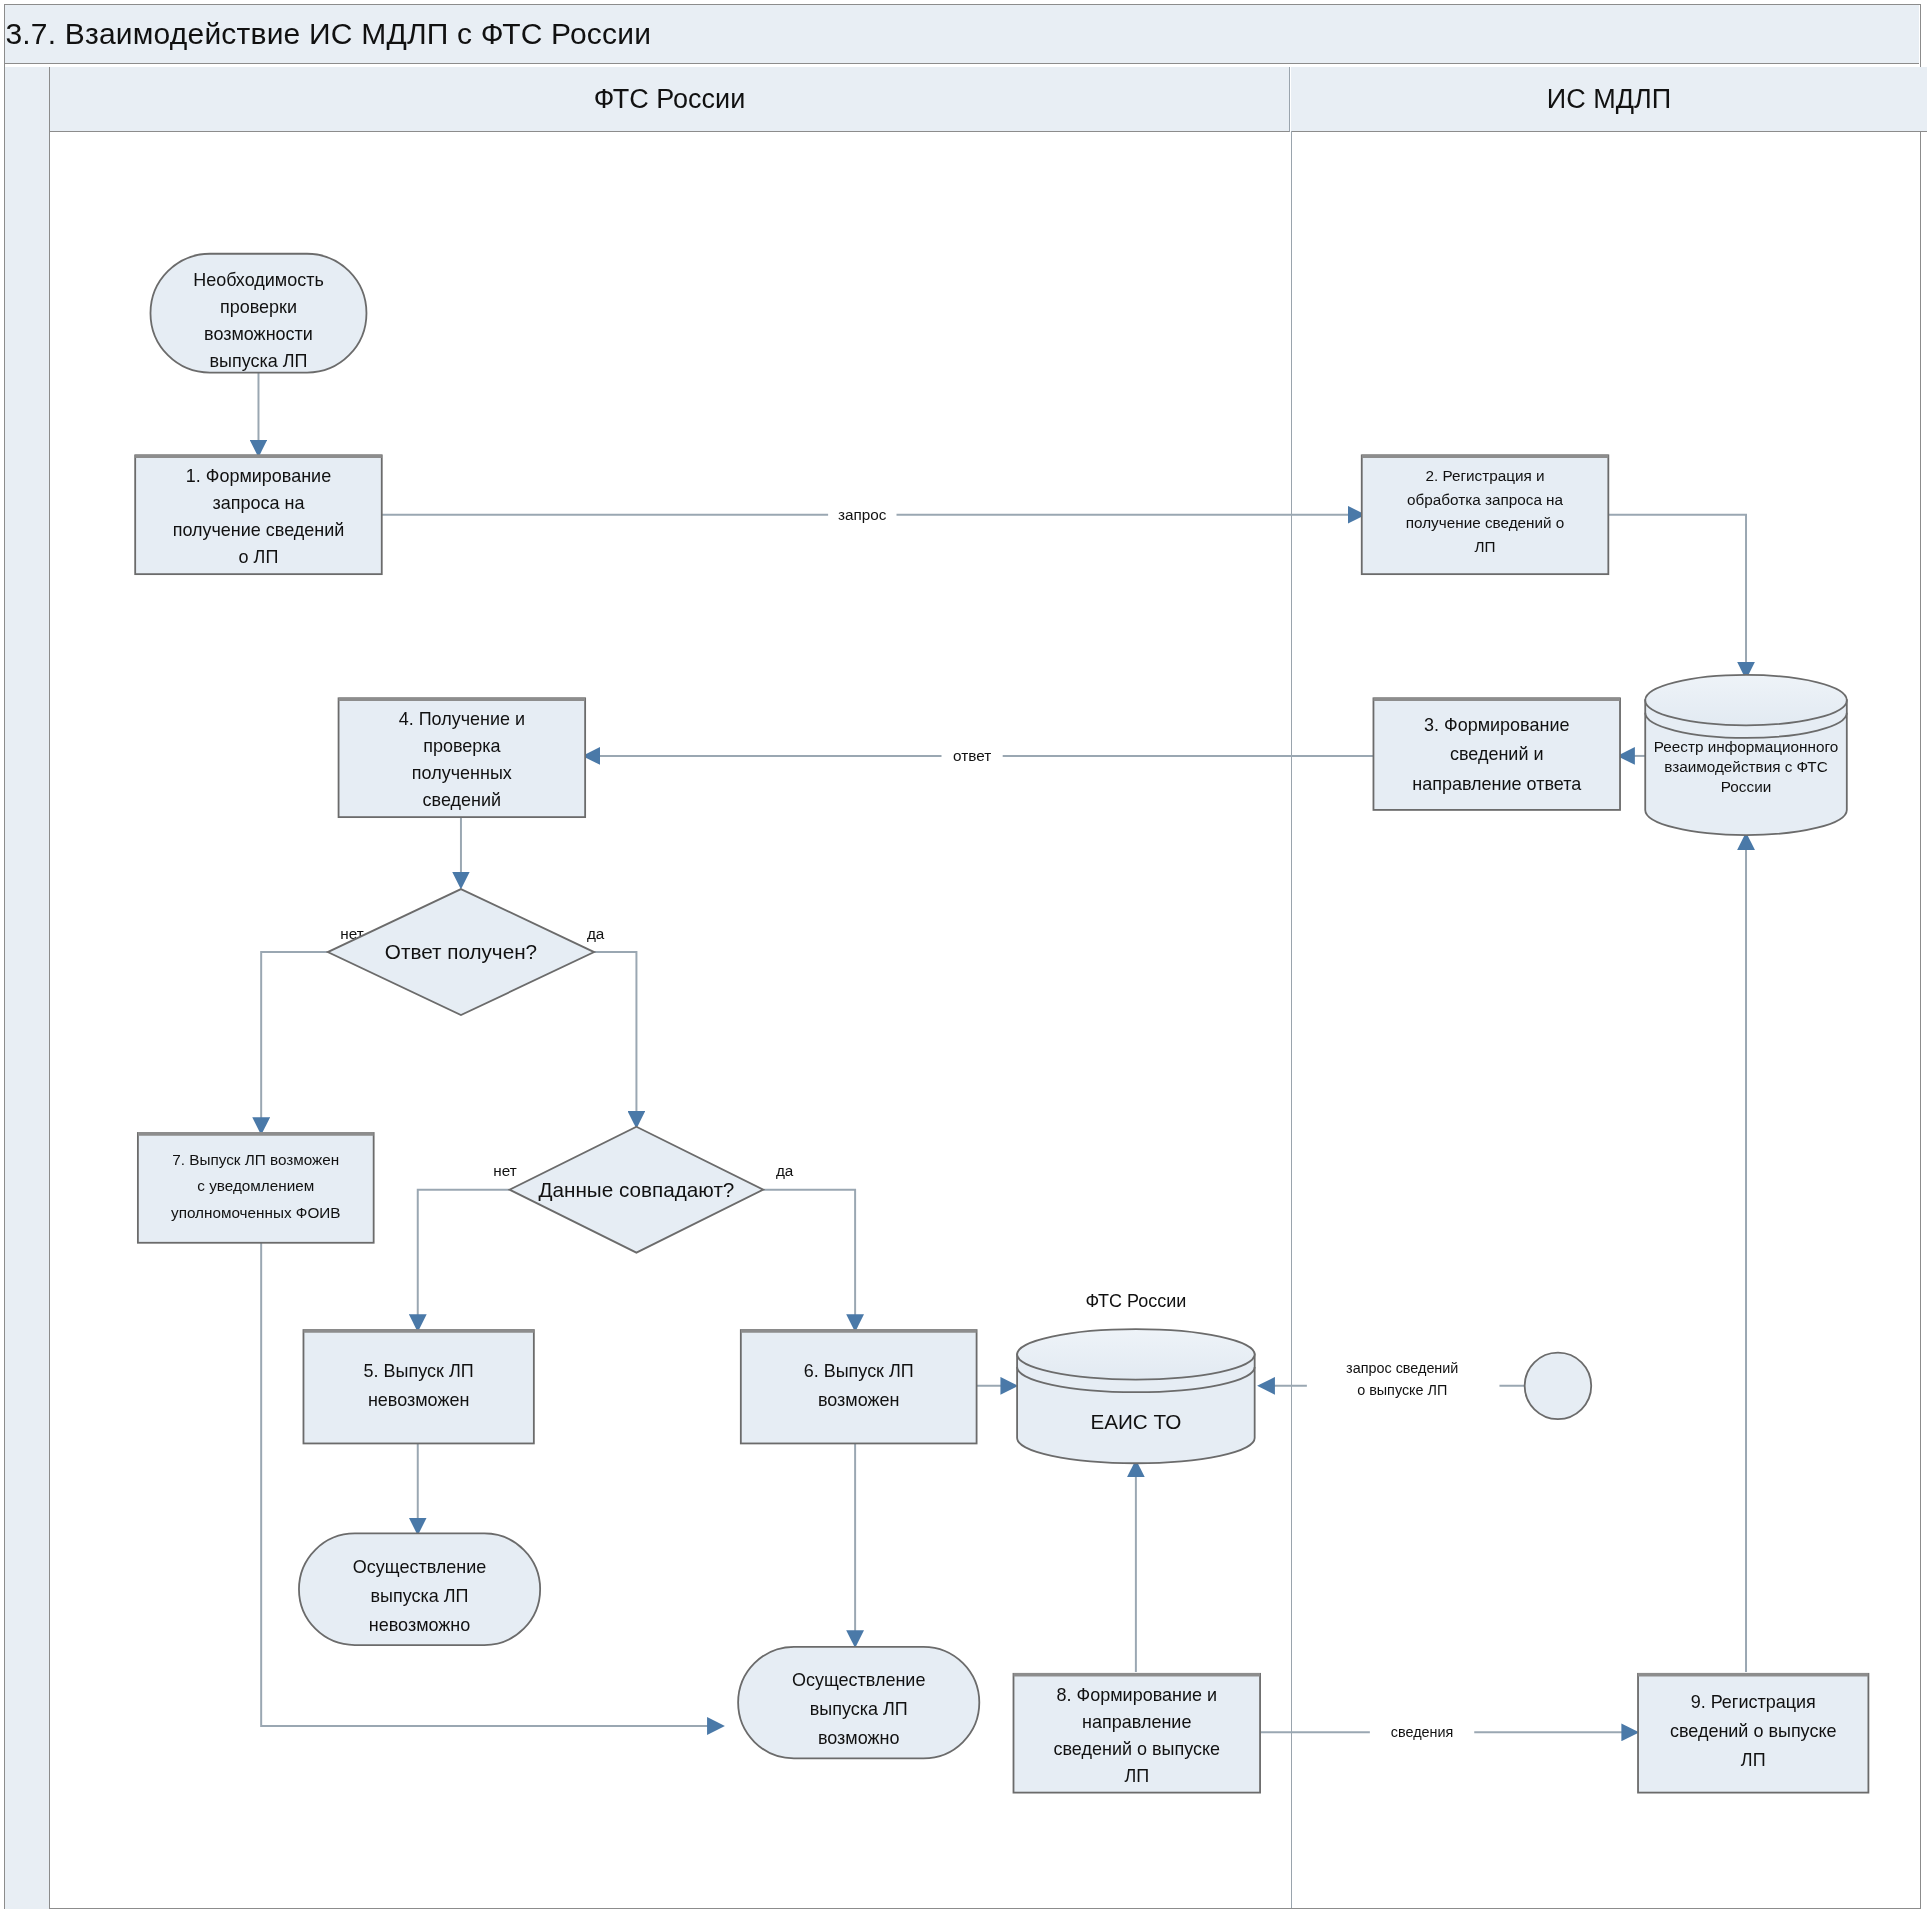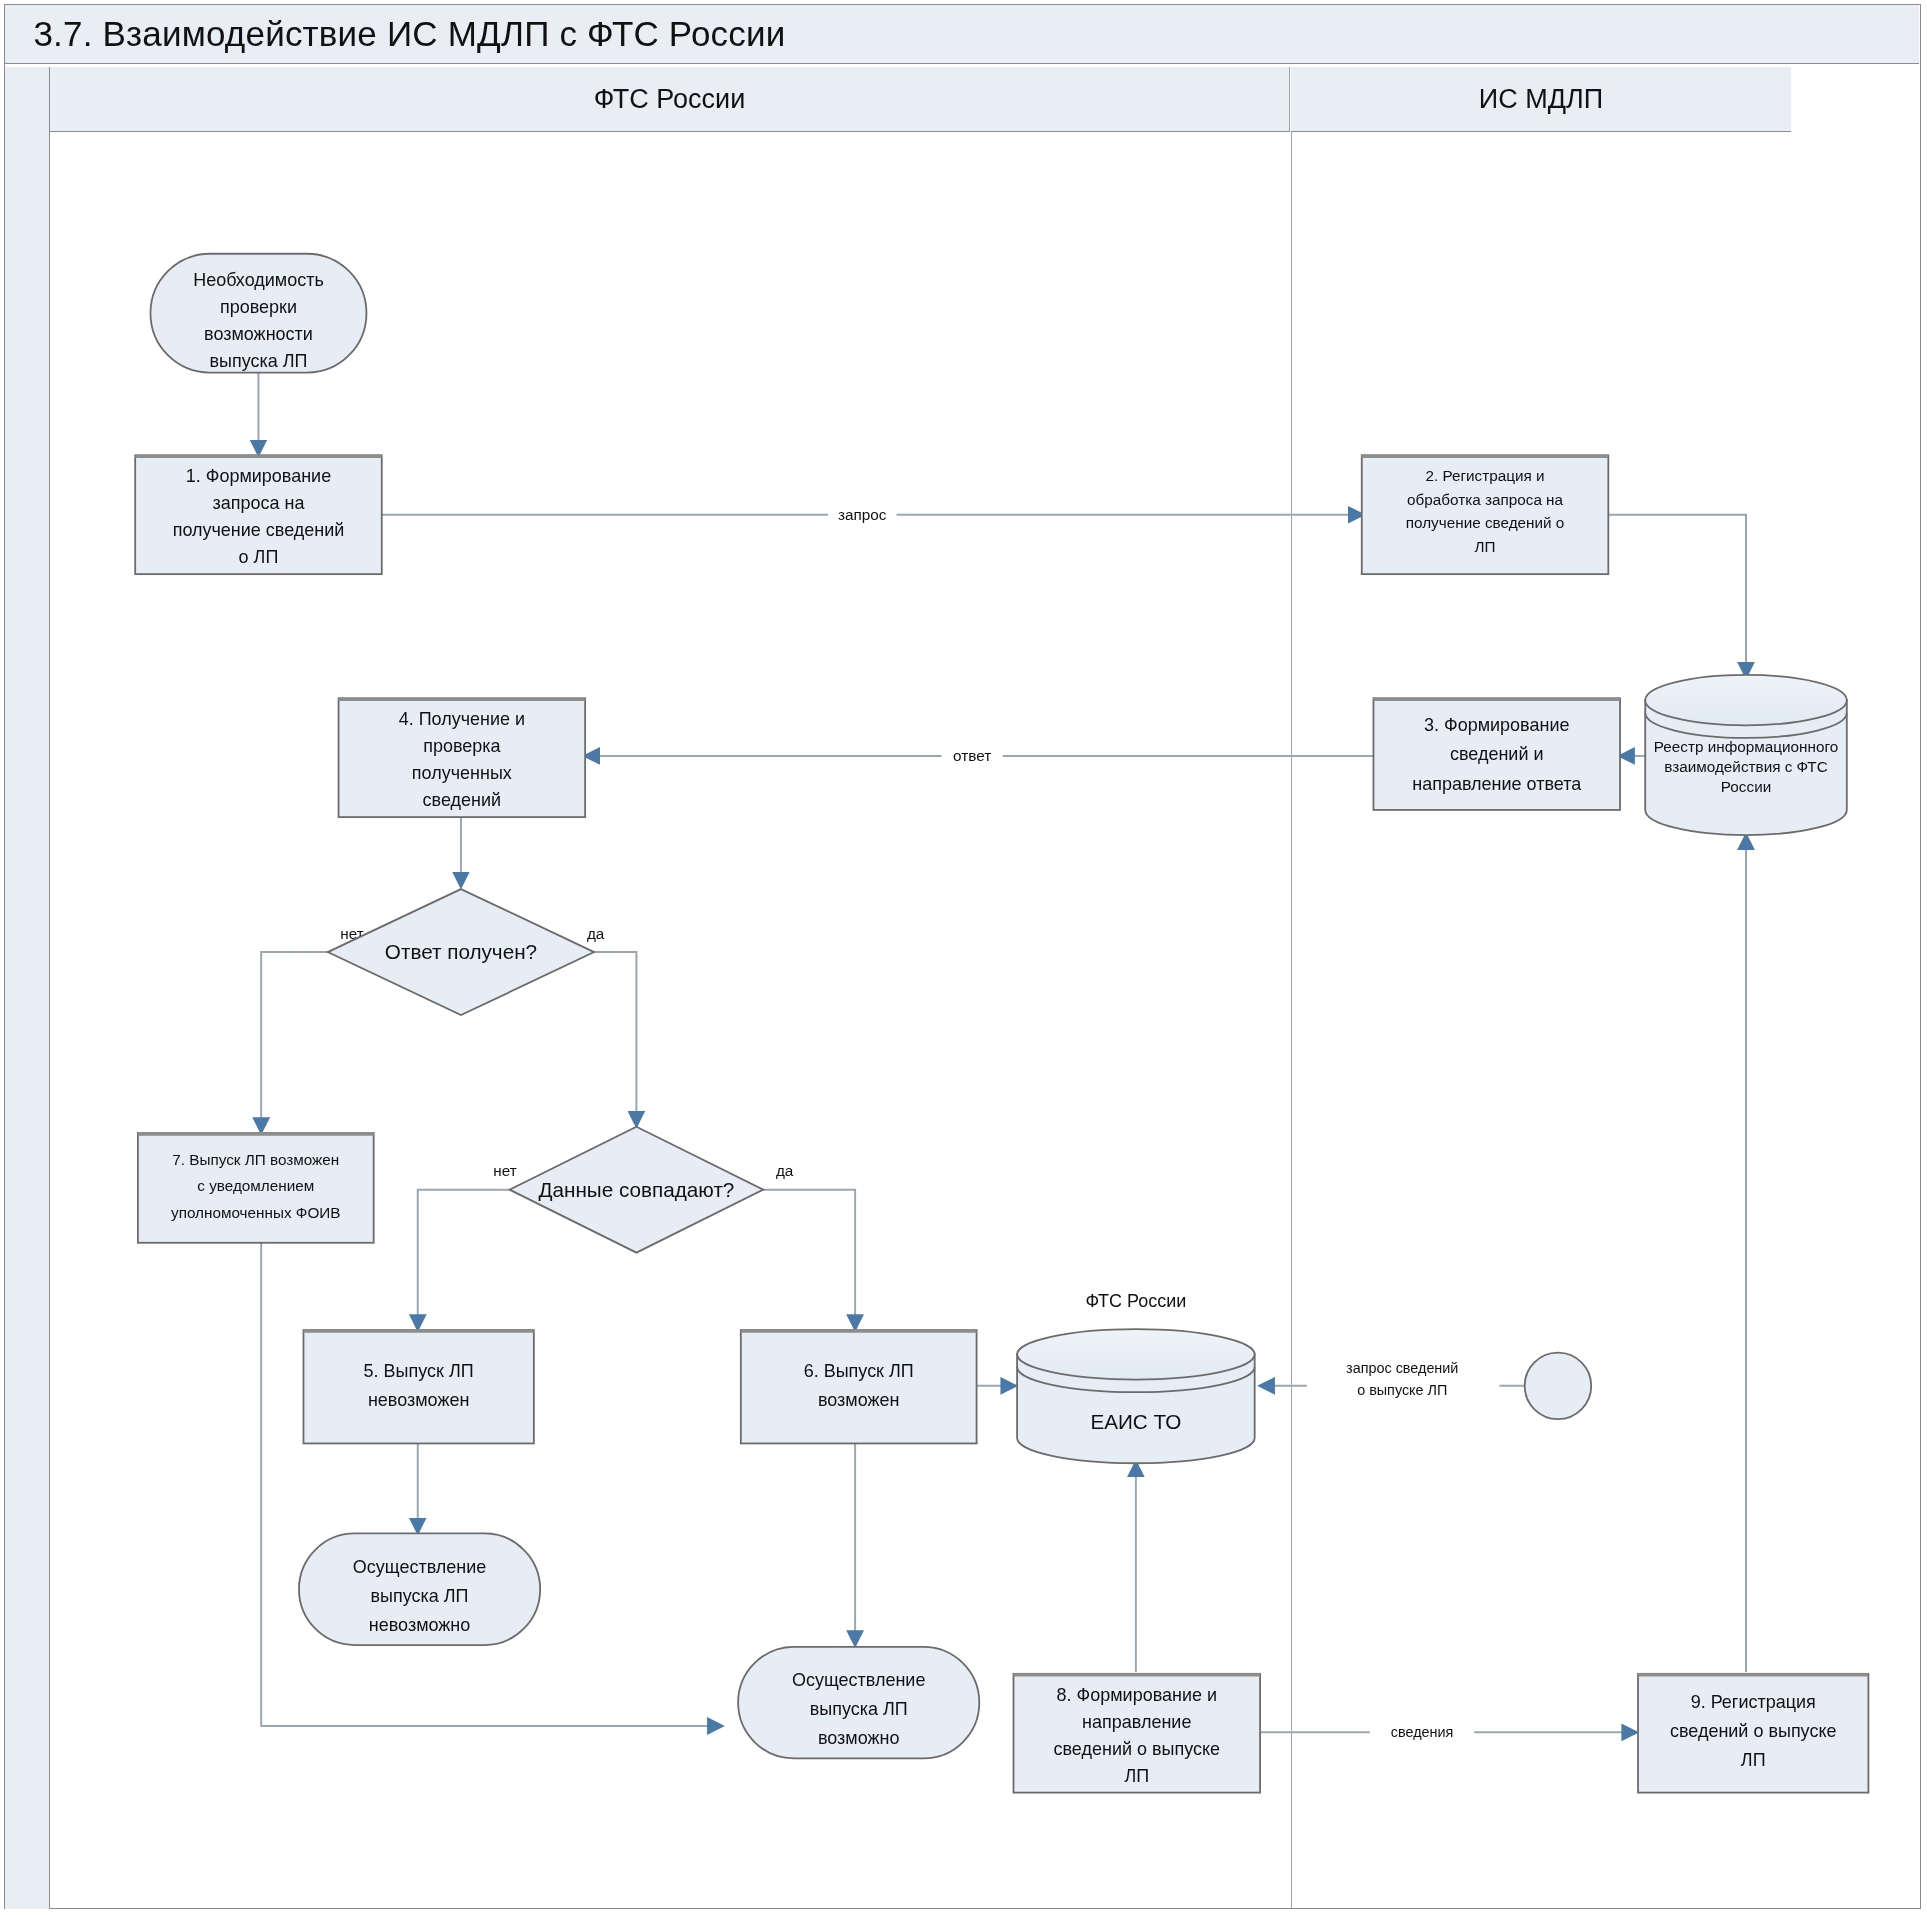--- a/index.html
+++ b/index.html
@@ -22,43 +22,43 @@
   
   .title-bar{
     position:absolute;left:5.4px;top:5.4px;
     width:1914px;height:59px;
     background:#e8eef4;
     border-bottom:1.8px solid #8c8c8c;
     box-sizing:border-box;
     display:flex;align-items:center;
   }
   .title-bar .title-text{
-    font-size:35px;color:#111;
-    padding-left:28px;letter-spacing:0.2px;
+    font-size:30px;color:#111;
+    padding-left:0;letter-spacing:0.2px;
     white-space:nowrap;
   }
   
   .pool-band{
     position:absolute;left:5.4px;top:67px;
     width:45px;height:1842px;
     background:#e8eef4;
     border-right:1.8px solid #8c8c8c;
     box-sizing:border-box;
   }
   
   .lane-head{
     position:absolute;top:67px;height:65px;
     background:#e8eef4;
     border-bottom:1.8px solid #8c8c8c;
     box-sizing:border-box;
     display:flex;align-items:center;justify-content:center;
     font-size:27px;color:#111;
   }
   .lane-head.left{left:50px;width:1240px;border-right:0.9px solid #9aa4ad;}
-  .lane-head.right{left:1291px;width:500px;}
+  .lane-head.right{left:1291px;width:636px;}
   
   .lane-sep{
     position:absolute;left:1291px;top:131px;
     width:0.9px;height:1777px;background:#9aa4ad;
   }
   svg.flow{position:absolute;left:0;top:0;width:1928px;height:1915px;}
   svg.flow text{font-family:"Liberation Sans","DejaVu Sans",sans-serif;fill:#111;}
   .n-fill{fill:#e6edf4;}
   .n-stroke{stroke:#6b6b6b;stroke-width:2;}
   .edge{stroke:#9aa7b2;stroke-width:2.2;fill:none;}

